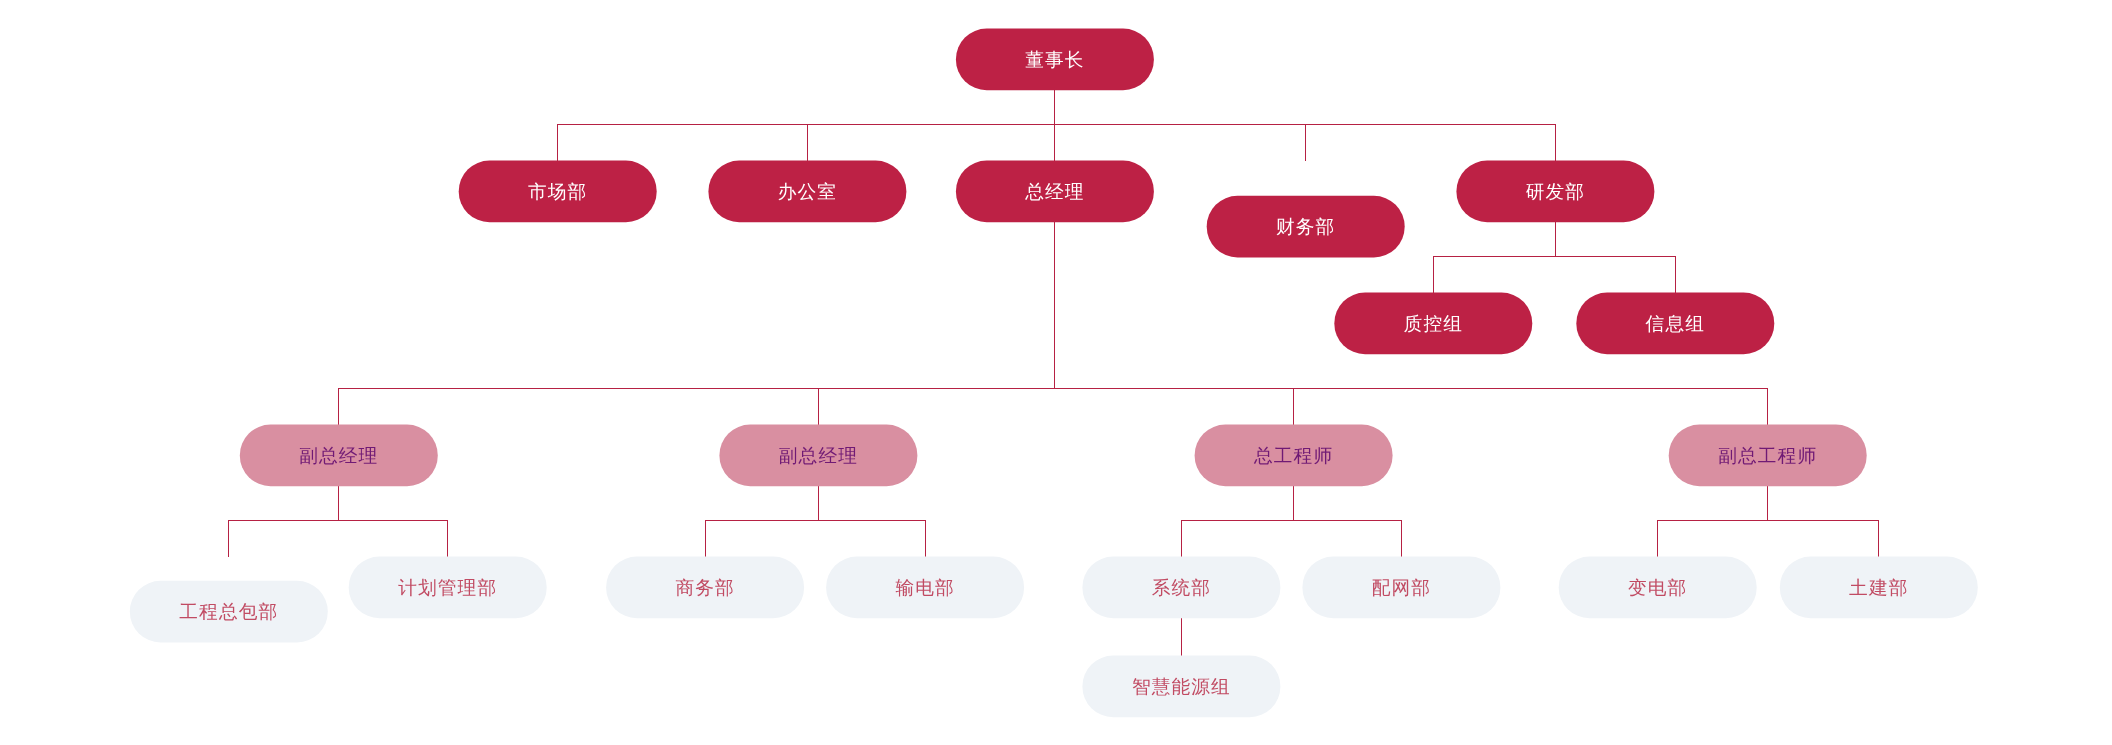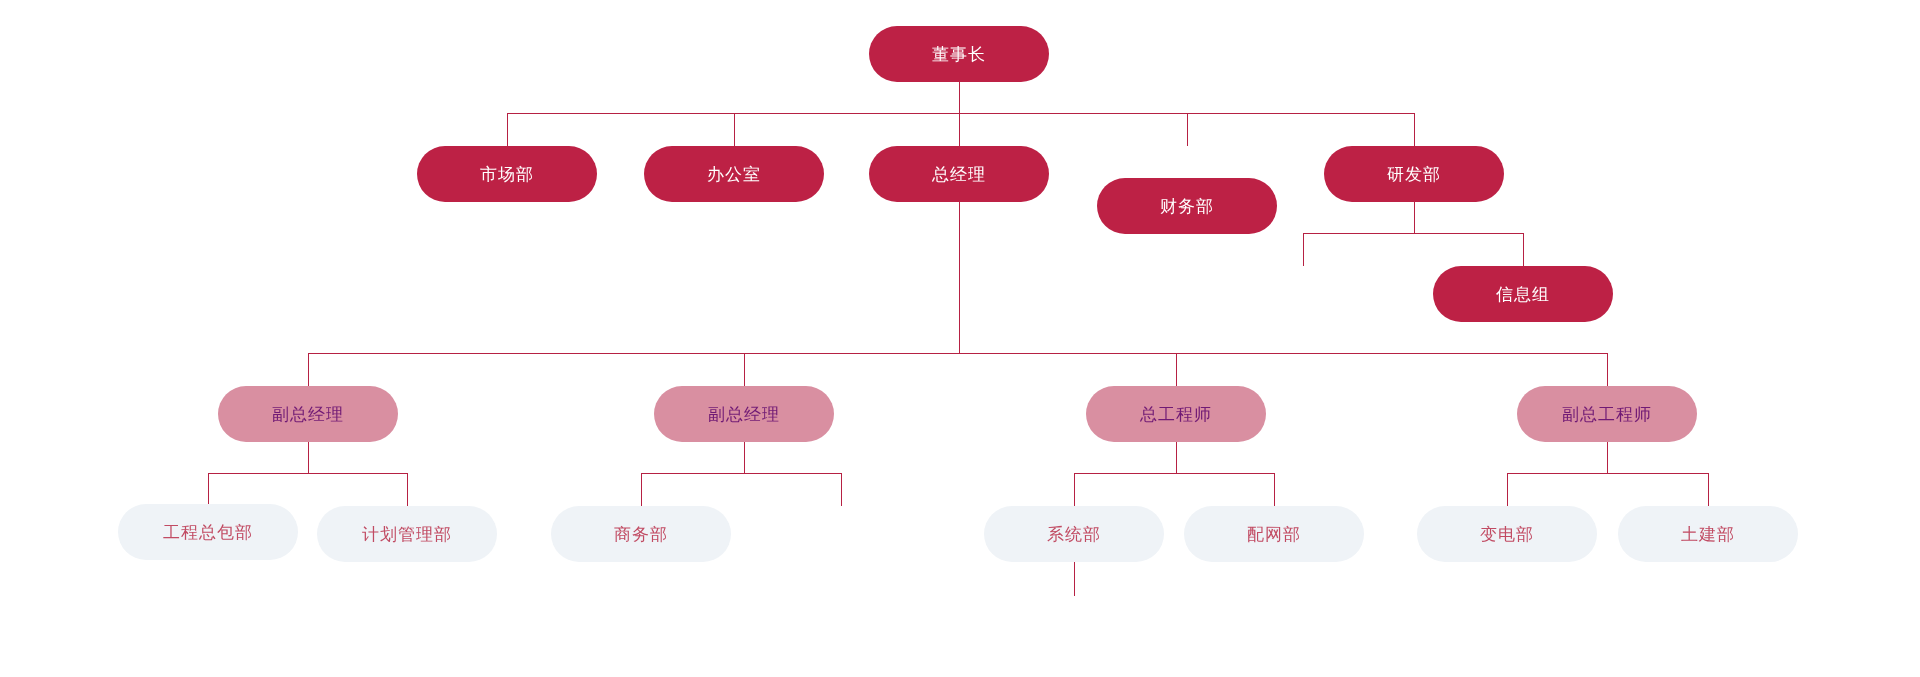--- a/index.html
+++ b/index.html
@@ -113,50 +113,59 @@
       </div>
       <div class="org-node dark" style="left: 869px; top: 146px;">
         <span class="node-label">总经理</span>
       </div>
       <div class="org-node dark" style="left: 1097px; top: 146px; margin-top: 32px;">
         <span class="node-label">财务部</span>
       </div>
       <div class="org-node dark" style="left: 1324px; top: 146px;">
         <span class="node-label">研发部</span>
       </div>
+      <div class="org-node dark" style="left: 1213px; top: 266px;">
+        <span class="node-label">质控组</span>
+      </div>
       <div class="org-node dark" style="left: 1433px; top: 266px;">
         <span class="node-label">信息组</span>
       </div>
       <div class="org-node pink" style="left: 218px; top: 386px;">
         <span class="node-label">副总经理</span>
       </div>
       <div class="org-node pink" style="left: 654px; top: 386px;">
         <span class="node-label">副总经理</span>
       </div>
       <div class="org-node pink" style="left: 1086px; top: 386px; text-align: center;">
         <span class="node-label">总工程师</span>
       </div>
       <div class="org-node pink" style="left: 1517px; top: 386px;">
         <span class="node-label">副总工程师</span>
       </div>
-      <div class="org-node pale" style="left: 118px; top: 504px;">
+      <div class="org-node pale" style="left: 118px; top: 528px;">
         <span class="node-label">工程总包部</span>
       </div>
       <div class="org-node pale" style="left: 317px; top: 506px;">
         <span class="node-label">计划管理部</span>
       </div>
       <div class="org-node pale" style="left: 551px; top: 506px;">
         <span class="node-label">商务部</span>
+      </div>
+      <div class="org-node pale" style="left: 751px; top: 506px;">
+        <span class="node-label">输电部</span>
       </div>
       <div class="org-node pale" style="left: 984px; top: 506px;">
         <span class="node-label">系统部</span>
       </div>
       <div class="org-node pale" style="left: 1184px; top: 506px;">
         <span class="node-label">配网部</span>
       </div>
       <div class="org-node pale" style="left: 1417px; top: 506px; text-align: center;">
         <span class="node-label">变电部</span>
       </div>
       <div class="org-node pale" style="left: 1618px; top: 506px;">
         <span class="node-label">土建部</span>
       </div>
+      <div class="org-node pale" style="left: 984px; top: 596px;">
+        <span class="node-label">智慧能源组</span>
+      </div>
     </div>
 </div>
 
 </body></html>

